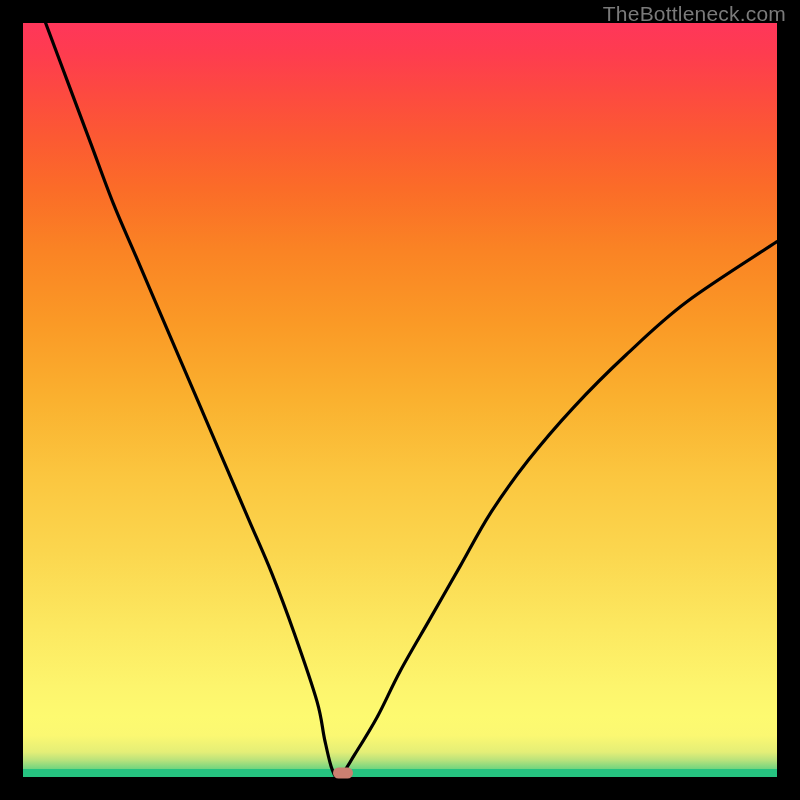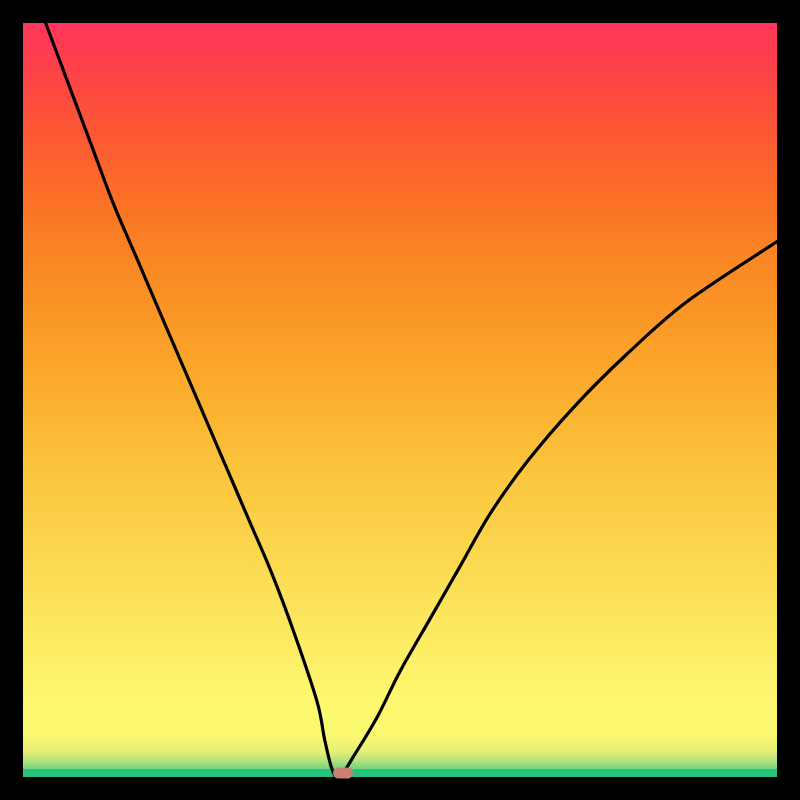--- a/index.html
+++ b/index.html
@@ -72,20 +72,21 @@
     background: #cc8071;
     z-index: 3;
     transform: translate(-50%, -50%);
   }
 </style>
 </head>
 <body>
 
 <div class="frame">
 
+  <div class="watermark">TheBottleneck.com</div>
 
   <div class="plot-area">
 
     <svg class="curve" viewBox="0 0 754 754" preserveAspectRatio="none">
       <path fill="none" stroke="#000" stroke-width="3.2" stroke-linecap="round" stroke-linejoin="round" d="M 22.619999999999997 0 C 26.389999999999997 10.053333333333322, 37.699999999999996 40.21333333333327, 45.239999999999995 60.319999999999936 C 52.779999999999994 80.4266666666666, 60.32 100.5333333333333, 67.86 120.63999999999999 C 75.4 140.74666666666667, 82.94 162.11000000000004, 90.47999999999999 180.96000000000004 C 98.01999999999998 199.81000000000003, 105.55999999999999 216.14666666666668, 113.1 233.74 C 120.64 251.33333333333334, 128.18 268.9266666666667, 135.72 286.52 C 143.26 304.1133333333333, 150.8 321.7066666666666, 158.34 339.29999999999995 C 165.88 356.8933333333333, 173.42 374.4866666666667, 180.95999999999998 392.08000000000004 C 188.49999999999997 409.6733333333334, 196.04000000000002 427.2666666666667, 203.58 444.86 C 211.12 462.4533333333333, 218.66 480.0466666666667, 226.2 497.64 C 233.73999999999998 515.2333333333333, 241.28000000000003 531.5699999999999, 248.82000000000002 550.42 C 256.36 569.27, 263.9 589.3766666666667, 271.44 610.74 C 278.98 632.1033333333334, 289.0333333333333 661.0066666666667, 294.06 678.6 C 299.0866666666667 696.1933333333334, 299.0866666666667 704.99, 301.6 716.3 C 304.11333333333334 727.6099999999999, 306.62666666666667 740.1766666666667, 309.14 746.46 C 311.6533333333333 752.7433333333333, 312.91 756.5133333333333, 316.68 754 C 320.45 751.4866666666667, 325.4766666666667 741.4333333333334, 331.76 731.38 C 338.0433333333333 721.3266666666666, 346.84 707.5033333333333, 354.38 693.68 C 361.92 679.8566666666666, 368.2033333333333 664.7766666666666, 377 648.4399999999999 C 385.7966666666667 632.1033333333332, 397.1066666666667 613.2533333333333, 407.16 595.66 C 417.21333333333337 578.0666666666666, 427.26666666666665 560.4733333333334, 437.32 542.88 C 447.37333333333333 525.2866666666666, 456.17 507.6933333333334, 467.48 490.1 C 478.79 472.50666666666666, 491.3566666666667 454.9133333333333, 505.18 437.32 C 519.0033333333333 419.7266666666667, 534.0833333333333 402.1333333333334, 550.42 384.54 C 566.7566666666667 366.94666666666666, 584.35 349.35333333333324, 603.2 331.75999999999993 C 622.0500000000001 314.16666666666663, 638.3866666666667 297.83, 663.52 278.98 C 688.6533333333333 260.13000000000005, 738.92 228.7133333333334, 754 218.66000000000008"></path>
     </svg>
 
     <div class="marker" style="left: 320.45px; top: 750.23px; background: rgb(204, 128, 113);"></div>
 
   </div>

